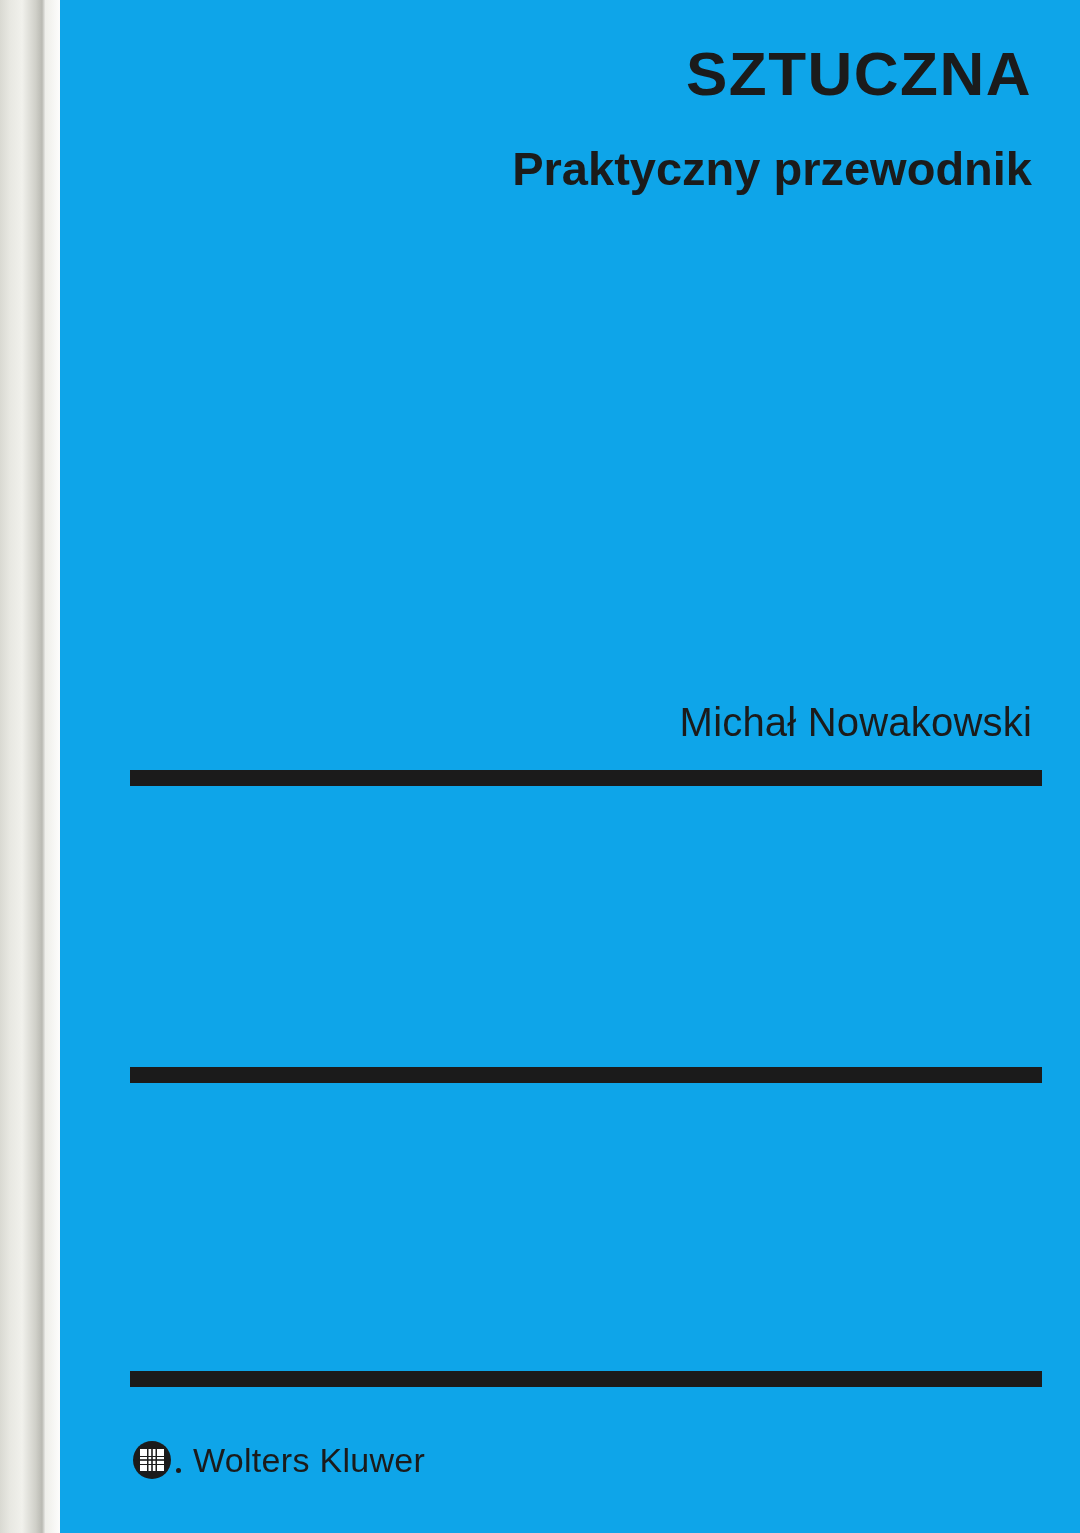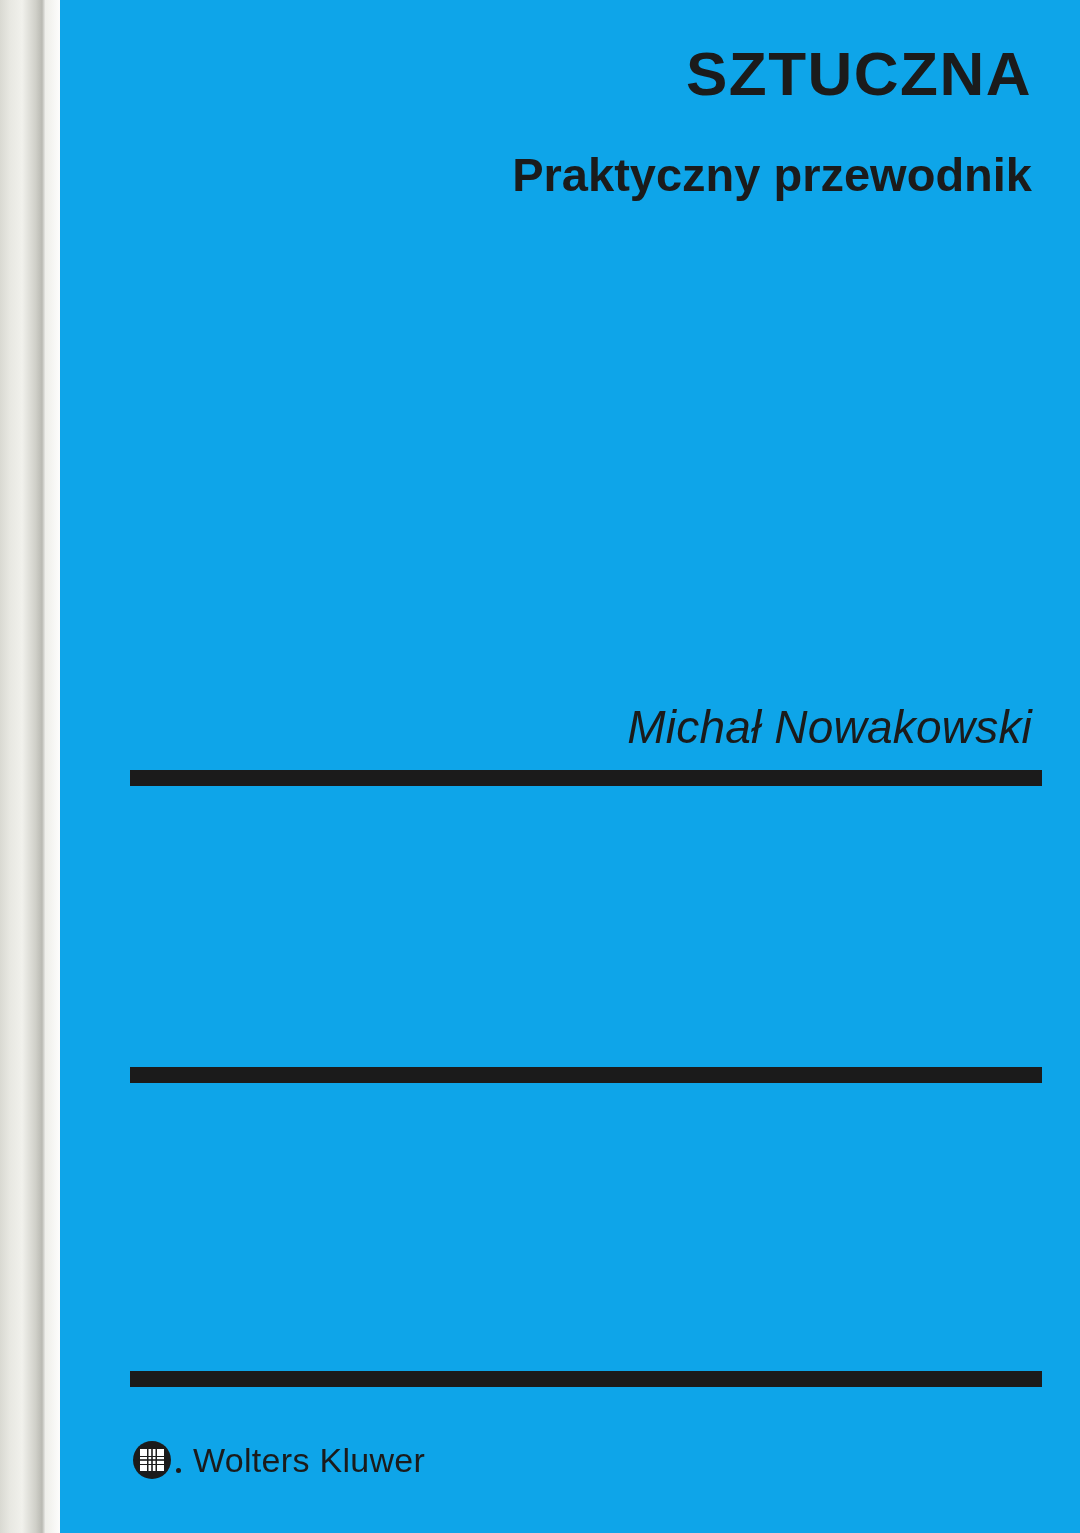--- a/index.html
+++ b/index.html
@@ -58,39 +58,38 @@
     width: 900px;
   }
   .title-line {
     font-weight: bold;
     font-size: 62px;
     line-height: 1.28;
     letter-spacing: 1.5px;
     color: #1b1b1b;
   }
   .subtitle-block {
-    margin-top: 30px;
+    margin-top: 24px;
   }
   .subtitle-line {
     font-weight: bold;
     font-size: 47px;
     line-height: 1.38;
     letter-spacing: 0px;
     color: #1b1b1b;
   }
 
   .author {
     position: absolute;
     right: 48px;
     top: 700px;
     text-align: right;
-    font-size: 46px;
+    font-size: 40px;
     color: #1b1b1b;
     letter-spacing: 0.2px;
-    font-style: italic;
   }
 
   .rule {
     position: absolute;
     left: 70px;
     width: 912px;
     background: #1b1b1b;
   }
   .rule-1 { top: 770px; height: 16px; }
   .rule-2 { top: 1067px; height: 16px; }

